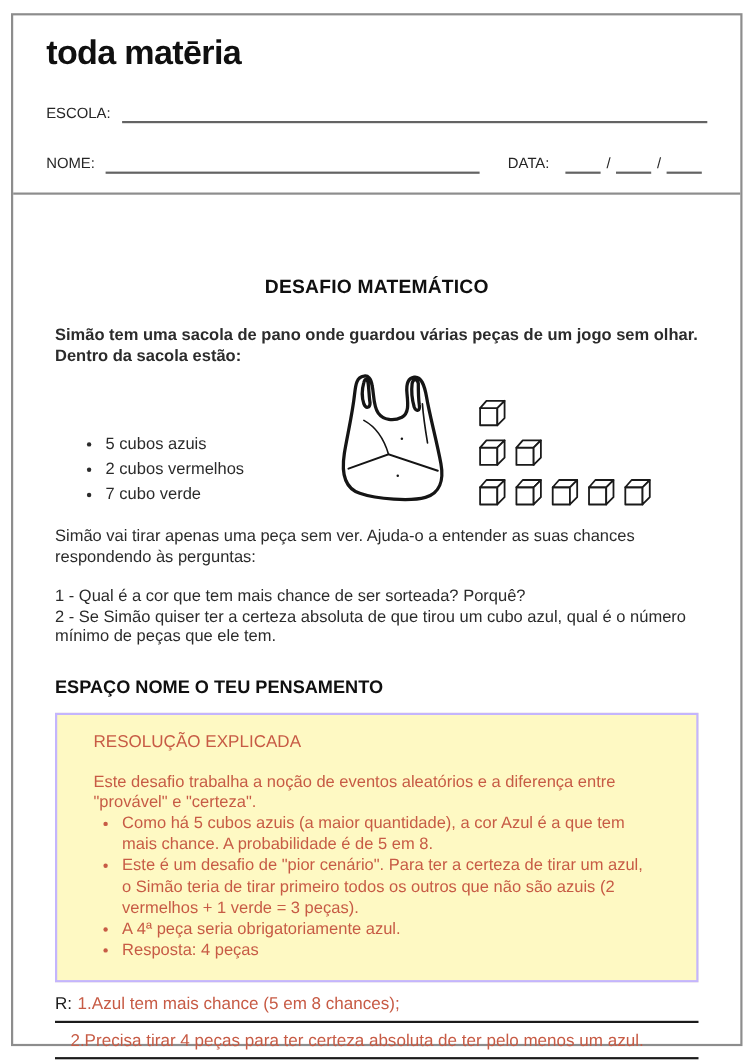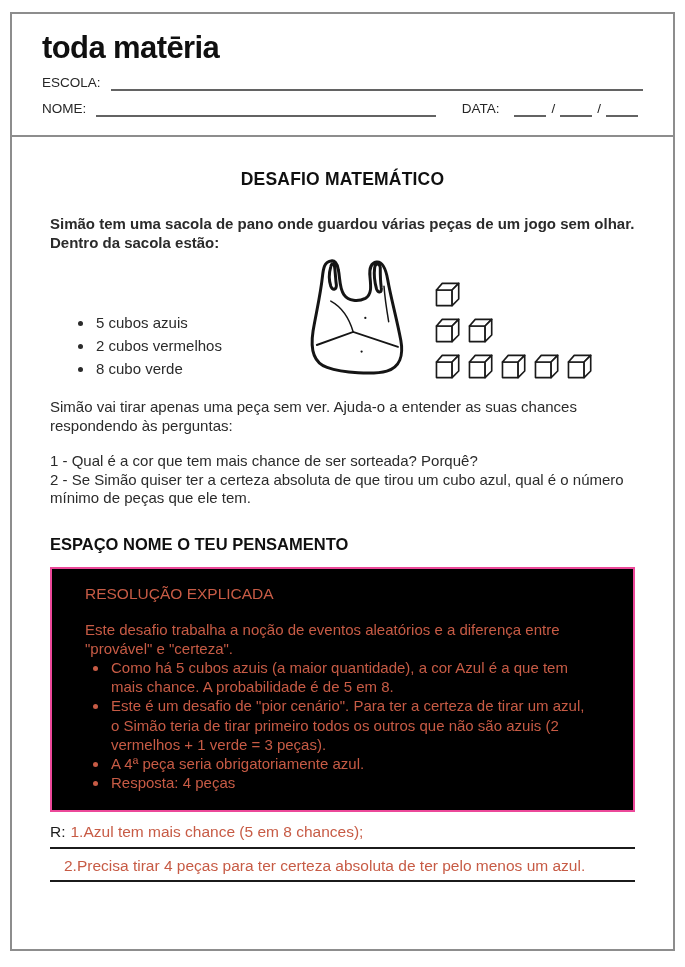--- a/index.html
+++ b/index.html
@@ -13,46 +13,46 @@
     font-family:"Liberation Sans", sans-serif;color:var(--text);
     overflow:hidden;
   }
   .page{
     position:absolute;left:10px;top:12px;right:10px;bottom:16px;
     border:2px solid var(--border-gray);background:#fff;box-sizing:border-box;
   }
   
   .header{padding:16px 30px 0 30px;}
   .logo{font-size:31px;font-weight:bold;letter-spacing:-0.6px;color:#101010;}
-  .field-row{display:flex;align-items:center;margin-top:9px;font-size:13.5px;color:#262626;}
+  .field-row{display:flex;align-items:flex-end;margin-top:29px;font-size:13.5px;color:#262626;}
   .field-label{white-space:nowrap;margin-right:10px;padding-bottom:2px;}
   .blank{border-bottom:2px solid #636363;height:15px;box-sizing:border-box;}
   .grow{flex:1;}
   .date-label{margin-left:26px;}
   .date-blank{width:32px;margin:0 5px;}
   .slash{padding-bottom:2px;color:#262626;}
   .divider{border-top:2px solid var(--border-gray);margin-top:17px;}
   
-  .main{padding:20px 38px 0 38px;font-size:15px;line-height:1.25;}
+  .main{padding:20px 38px 0 38px;font-size:15px;line-height:1.25;margin-top:41px;}
   .title{text-align:center;font-size:17.5px;font-weight:bold;letter-spacing:0.2px;color:#101010;margin:12px 0 0 0;}
   .intro{margin:24px 0 0 0;font-weight:bold;}
   .illus{display:flex;align-items:flex-end;margin-top:2px;}
   .bag-list{margin:0 0 0 26px;padding-left:18px;width:196px;line-height:1.55;}
   .bag-list li{padding-left:2px;}
   .bag-wrap{margin-left:10px;flex:0 0 auto;}
   .cubes{margin-left:22px;}
   .cube-row{display:flex;gap:5px;margin-top:9px;}
   .cube-row:first-child{margin-top:0;}
   .para2{margin:18px 0 0 0;}
   .questions{margin-top:16px;}
   .questions p{margin:0;}
   .thinking{font-size:16.5px;font-weight:bold;color:#101010;margin:26px 0 0 0;}
   
   .res-box{
-    margin-top:12px;border:2px solid #ec4899;background:#000000;
+    margin-top:12px;border:2px solid #c4b5fd;background:#fef9c3;
     padding:15px 40px 18px 33px;color:var(--accent);line-height:1.28;
   }
   .res-title{font-size:15.5px;font-weight:normal;margin:0;}
   .res-intro{margin:16px 0 0 0;}
   .sec-title{margin:0;}
   .sec-title.spaced{margin-top:17px;}
   .res-box ul{margin:0;padding-left:24px;}
   .res-box li{padding-left:2px;}
   
   .answer-line{border-bottom:2px solid #1B1B1B;font-size:15.5px;}
@@ -92,21 +92,21 @@
   <div class="main">
     <h1 class="title">DESAFIO MATEMÁTICO</h1>
 
     <p class="intro">Simão tem uma sacola de pano onde guardou várias peças de um jogo sem olhar. Dentro da sacola estão:</p>
 
     <div class="illus">
       <ul class="bag-list">
 
       <li>5 cubos azuis</li>
           <li>2 cubos vermelhos</li>
-          <li>8 cubo verde</li>
+          <li>7 cubo verde</li>
         </ul>
 
       <span class="bag-wrap">
         <svg width="112" height="126" viewBox="0 0 120 134" fill="none">
           <path fill-rule="evenodd" clip-rule="evenodd" d="M33 7 C26 8 25 15 24 24 C22 43 17 64 14 82 C11 101 14 116 29 121 C46 127 79 129 93 125 C107 121 111 108 108 92 C104 70 97 45 94 27 C92 16 89 7 82 8 C76 9 74 15 75 24 C76 34 77 43 70 47 C62 51 52 50 47 43 C42 36 43 25 41 16 C40 9 37 6 33 7 Z
                M33 13 C31 20 31 28 33 34 C35 39 39 38 39 33 C38 27 38 19 37 13 C36 9 34 9 33 13 Z
                M80 14 C79 22 80 30 82 37 C84 42 88 41 87 35 C86 28 86 20 86 14 C85 9 81 9 80 14 Z" fill="#fff" stroke="#151515" stroke-width="3.2" stroke-linejoin="round"></path>
           <path d="M18 97 L57 83 L105 99" stroke="#151515" stroke-width="2" stroke-linecap="round"></path>
           <path d="M57 83 C52 66 44 56 33 50" stroke="#151515" stroke-width="1.6" stroke-linecap="round"></path>
           <path d="M90 34 C91 48 93 60 95 72" stroke="#151515" stroke-width="1.6" stroke-linecap="round"></path>

